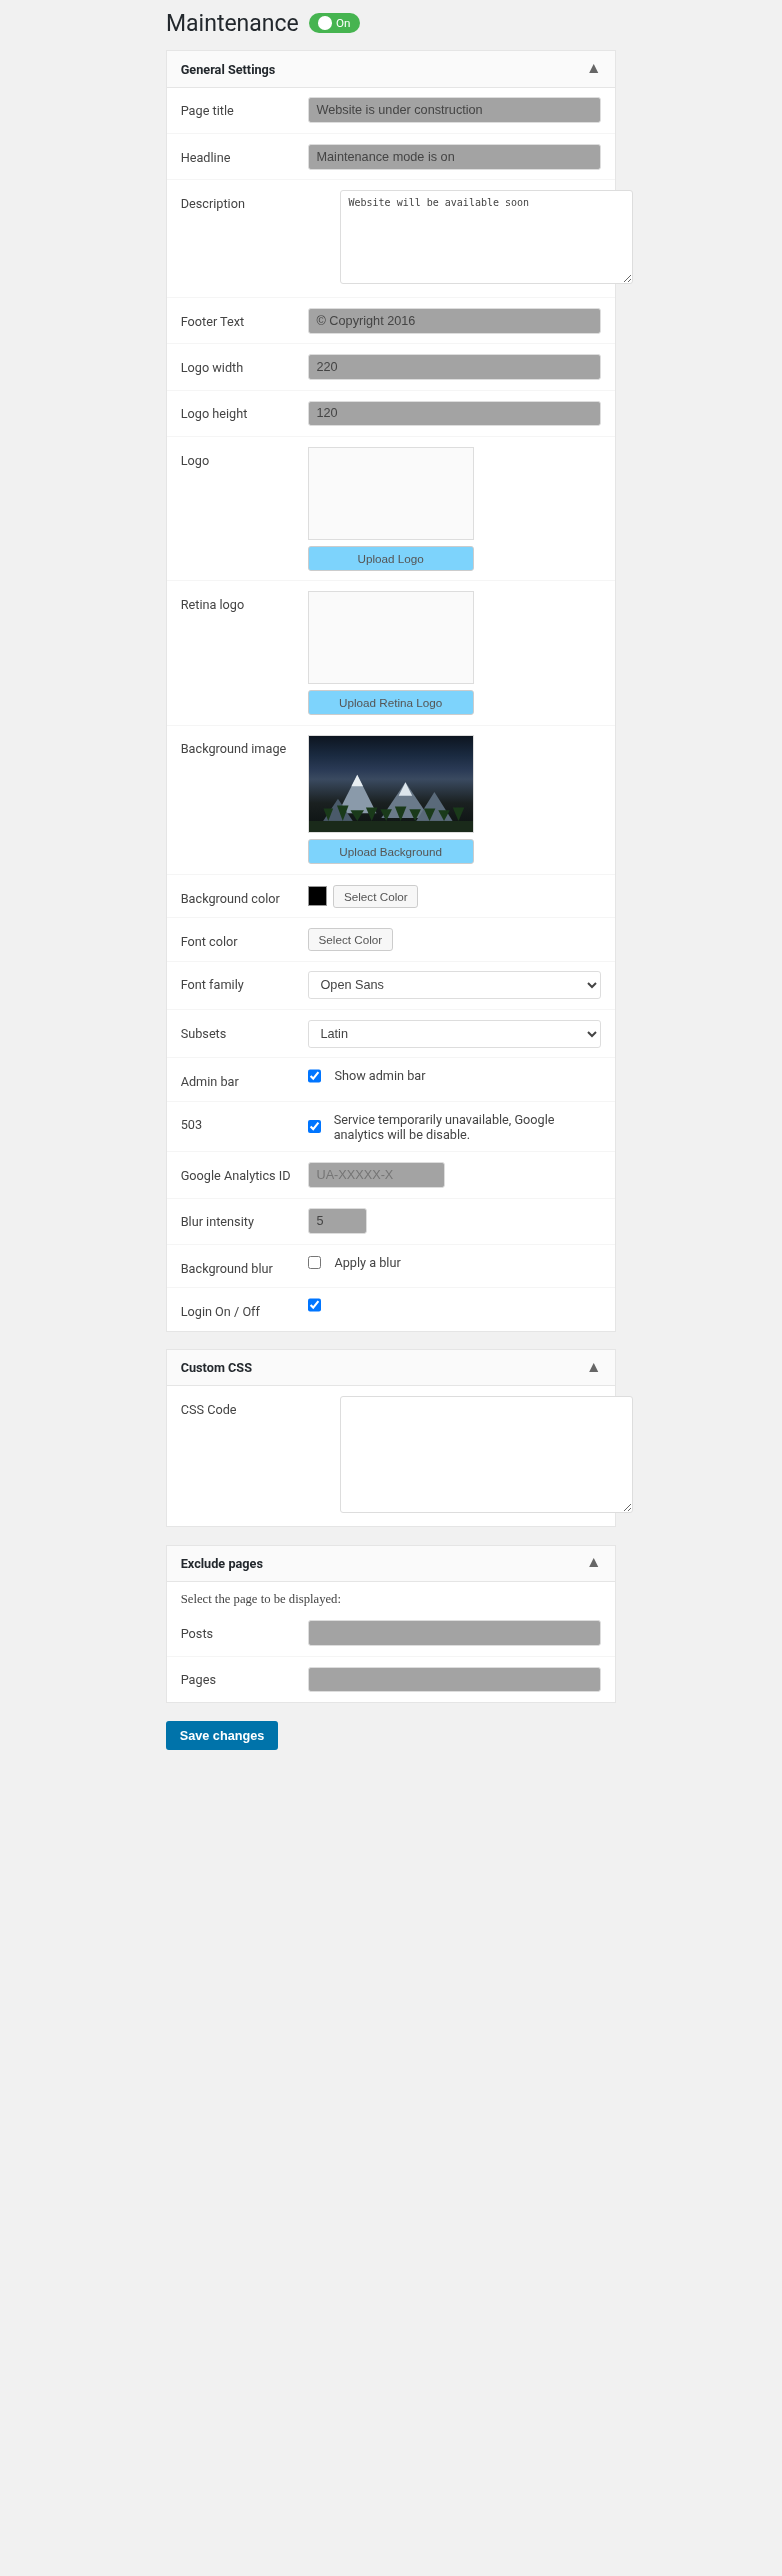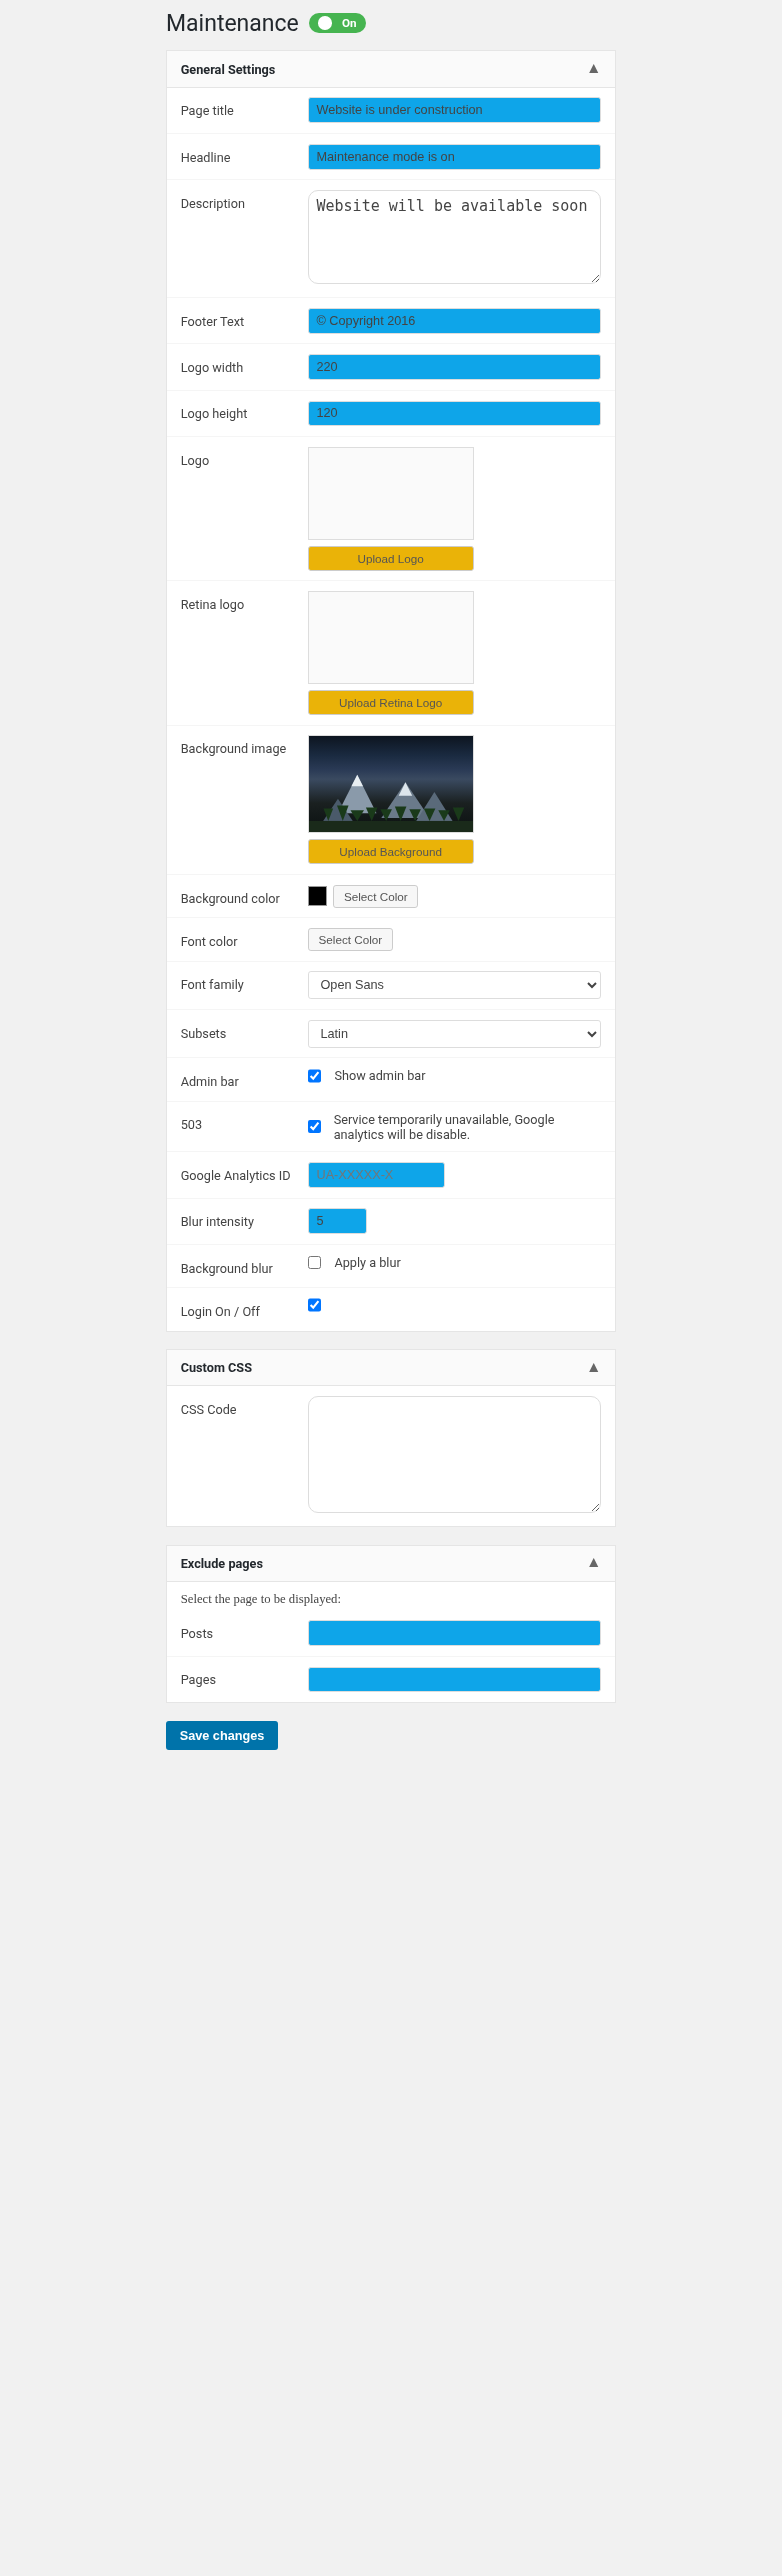--- a/index.html
+++ b/index.html
@@ -28,22 +28,22 @@
       color: #23282d;
     }
     .toggle-badge {
       display: inline-flex;
       align-items: center;
       background: #46b450;
       color: #fff;
       border-radius: 19.6px;
       padding: 2.9px 9.8px;
       font-size: 11.7px;
-      font-weight: 700;
-      gap: 10px;
+      font-weight: 400;
+      gap: 4px;
     }
     .toggle-circle {
       width: 13.7px;
       height: 13.7px;
       background: #fff;
       border-radius: 50%;
       display: inline-block;
     }
     
     .section {
@@ -91,33 +91,34 @@
       flex: 1;
     }
     input[type="text"],
     input[type="number"] {
       width: 100%;
       padding: 4.9px 7.8px;
       border: 1px solid #ddd;
       border-radius: 2.9px;
       font-size: 12.7px;
       color: #444;
-      background: #0ea5e9;
+      background: #a3a3a3;
       outline: none;
     }
     textarea {
       width: 100%;
       padding: 5.9px 7.8px;
       border: 1px solid #ddd;
-      border-radius: 10px;
-      font-size: 15px;
+      border-radius: 3px;
+      font-size: 10px;
       color: #444;
       resize: vertical;
       min-height: 98px;
       outline: none;
+      margin-left: 32px;
     }
     select {
       width: 100%;
       padding: 4.9px 7.8px;
       border: 1px solid #ddd;
       border-radius: 2.9px;
       font-size: 12.7px;
       color: #444;
       background: #fff;
       outline: none;
@@ -157,21 +158,21 @@
     .mountain-svg {
       position: absolute;
       bottom: 0;
       left: 0;
       width: 100%;
     }
     .upload-btn {
       display: block;
       width: 166px;
       padding: 4.9px 9.8px;
-      background: #eab308;
+      background: #7dd3fc;
       border: 1px solid #ccc;
       border-radius: 2.9px;
       font-size: 11.7px;
       color: #555;
       cursor: pointer;
       text-align: center;
     }
     
     .color-row {
       display: flex;

